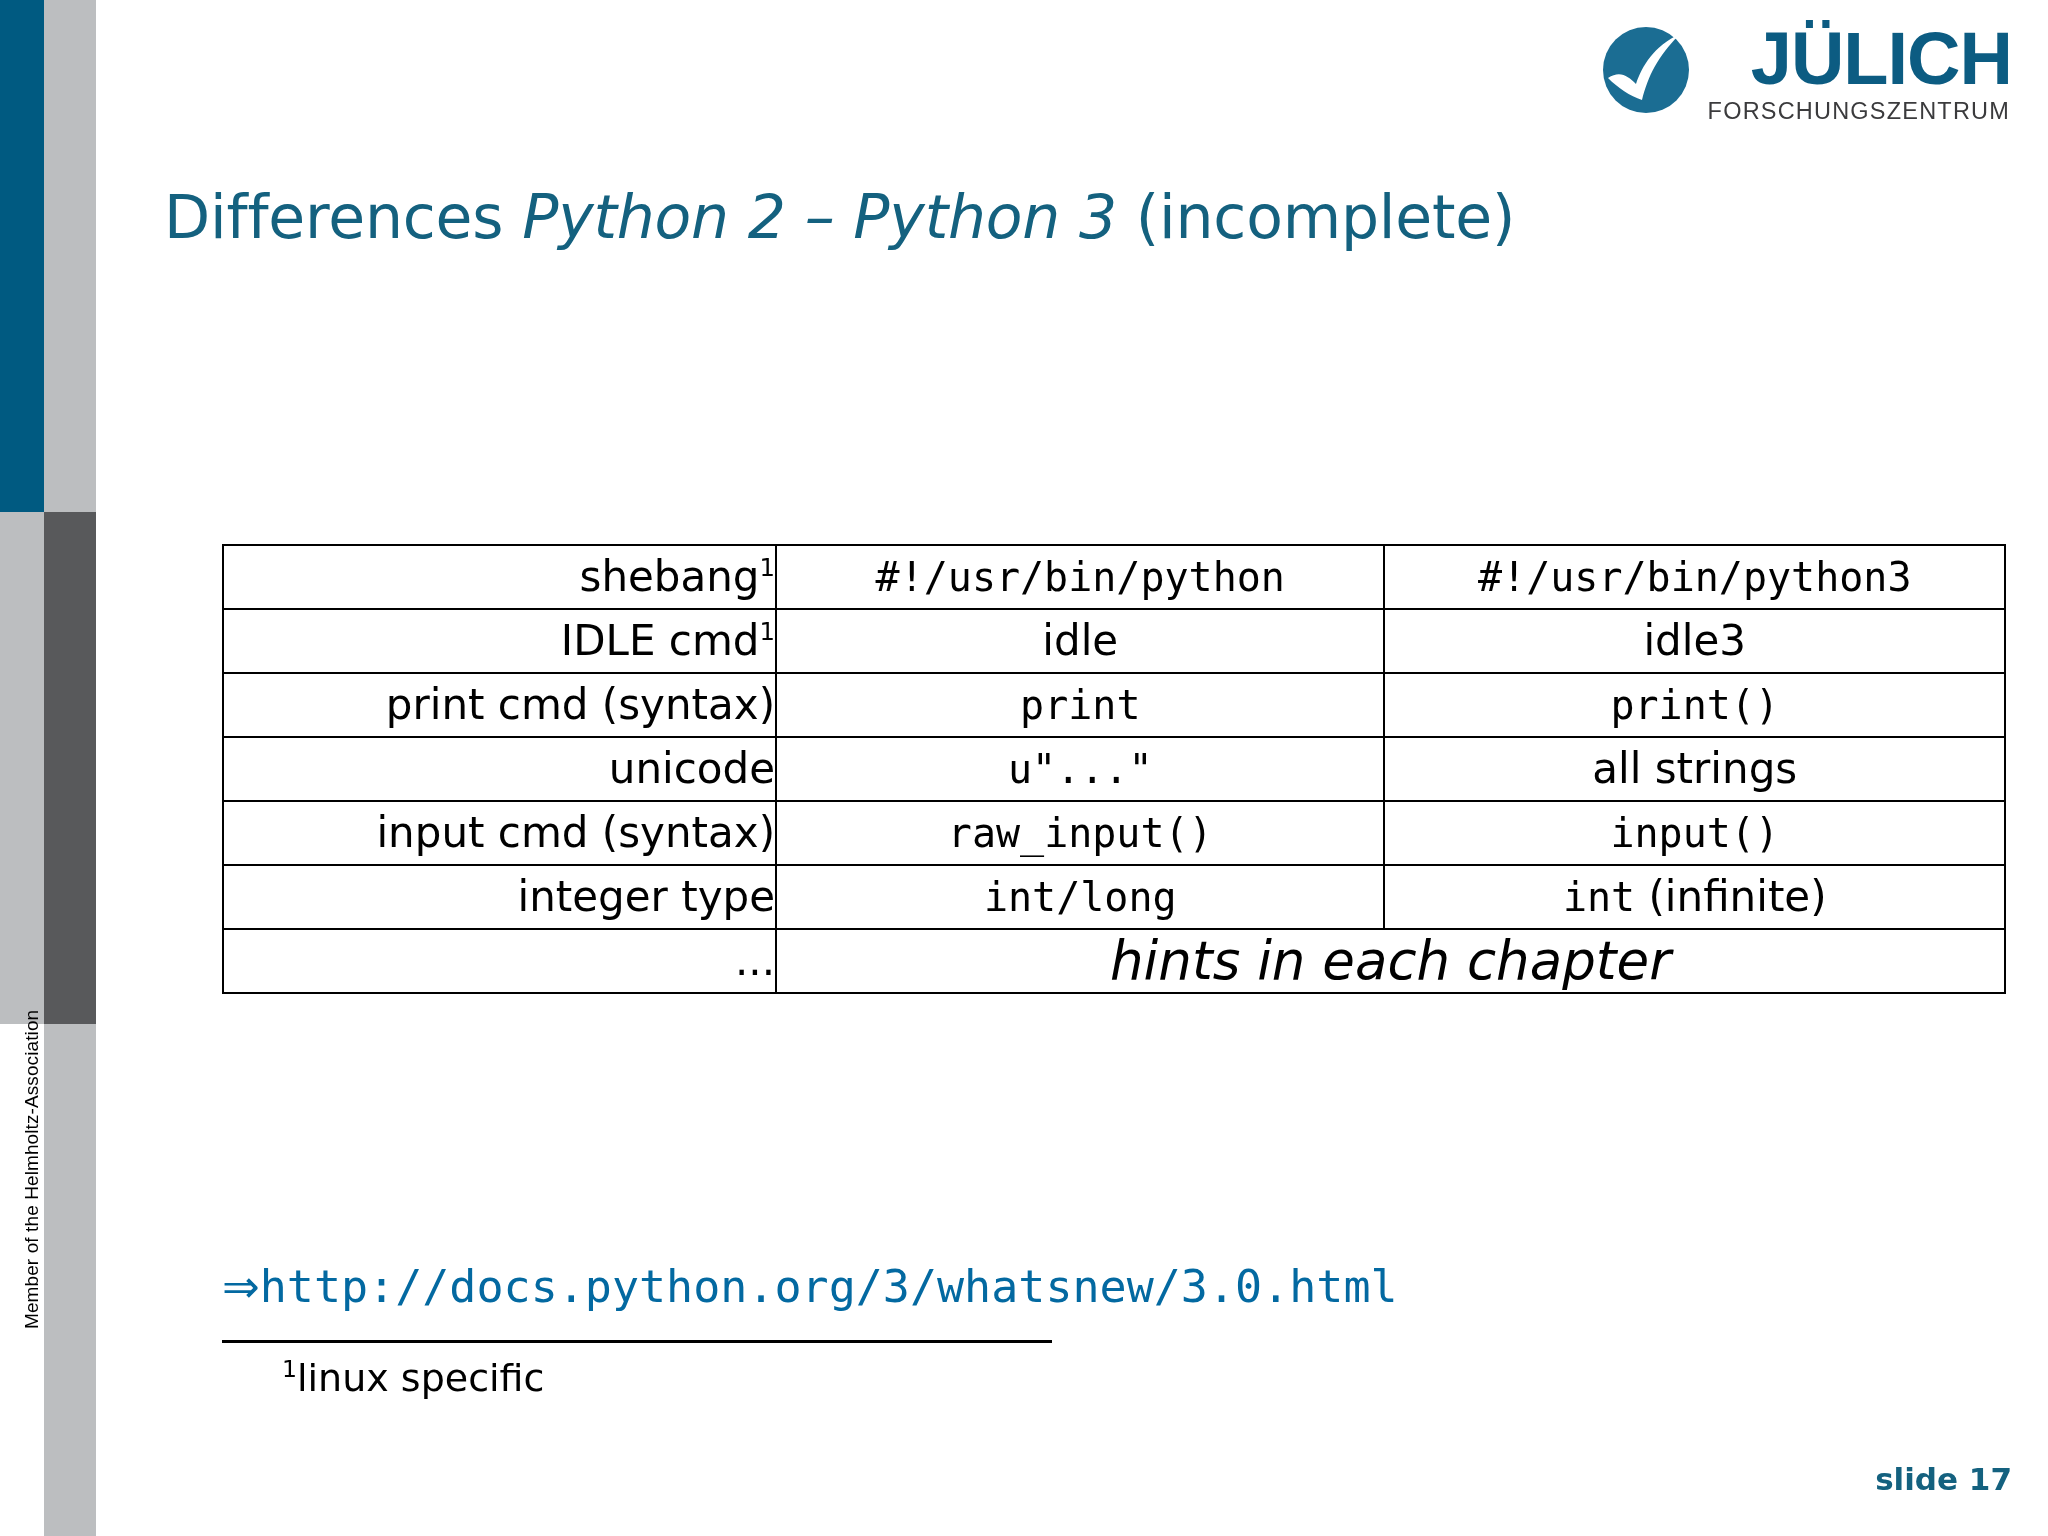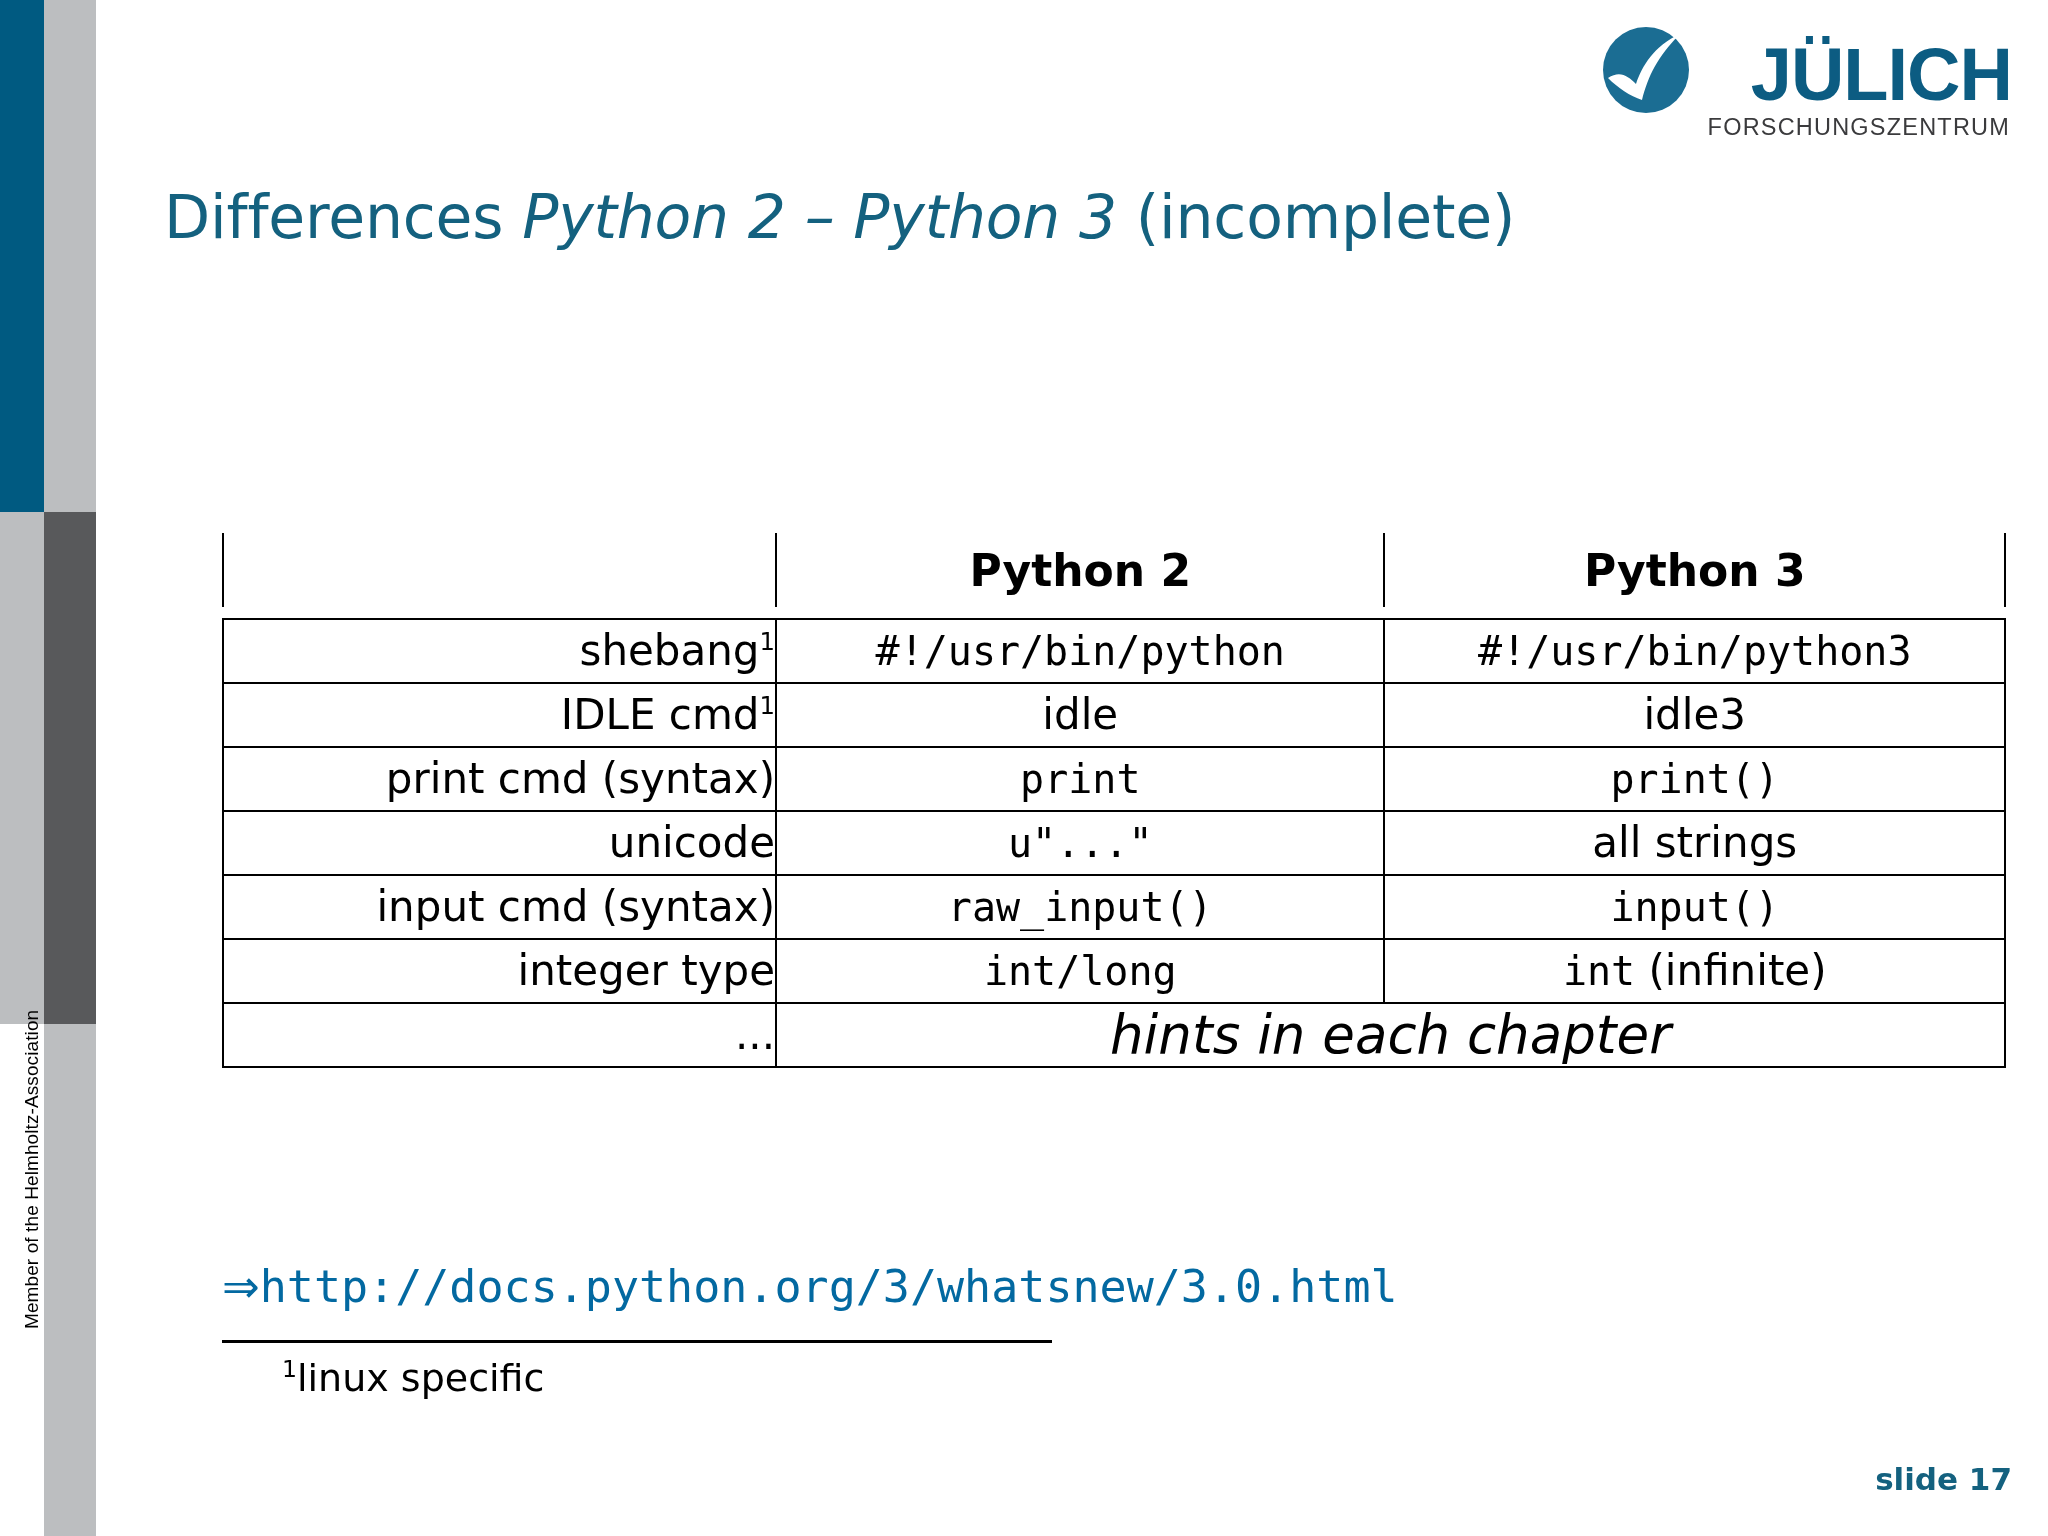--- a/index.html
+++ b/index.html
@@ -68,21 +68,21 @@
 
   
   #logo {
     position: absolute;
     right: 36px;
     top: 24px;
     display: flex;
     align-items: flex-start;
   }
   #logo-mark { margin-right: 18px; margin-top: 2px; }
-  #logo-words { display: flex; flex-direction: column; align-items: flex-end; margin-top: 16px; }
+  #logo-words { display: flex; flex-direction: column; align-items: flex-end; }
   #logo-julich {
     font-family: "Liberation Sans", sans-serif;
     font-weight: bold;
     font-size: 74px;
     line-height: 0.95;
     color: #0c5c82;
     letter-spacing: -1px;
   }
   #logo-sub {
     font-family: "Liberation Sans", sans-serif;
@@ -245,25 +245,20 @@
 
 <div id="slide-title"><span>Differences </span><span class="it">Python 2 – Python 3</span><span> (incomplete)</span></div>
 
 <table id="diff-table">
   <colgroup>
     <col class="col-label">
       <col class="col-py2">
       <col class="col-py3">
   </colgroup>
   <tbody>
-    <tr>
-      <th class="hdr-cell first"></th>
-      <th class="hdr-cell">Python 2</th>
-      <th class="hdr-cell">Python 3</th>
-    </tr>
     <tr class="spacer-row">
       <td></td>
       <td></td>
       <td></td>
     </tr>
 
     <tr>
       <td class="body-cell label"><span>shebang</span><sup>1</sup></td>
       <td class="body-cell value mono">#!/usr/bin/python</td>
       <td class="body-cell value mono">#!/usr/bin/python3</td>

